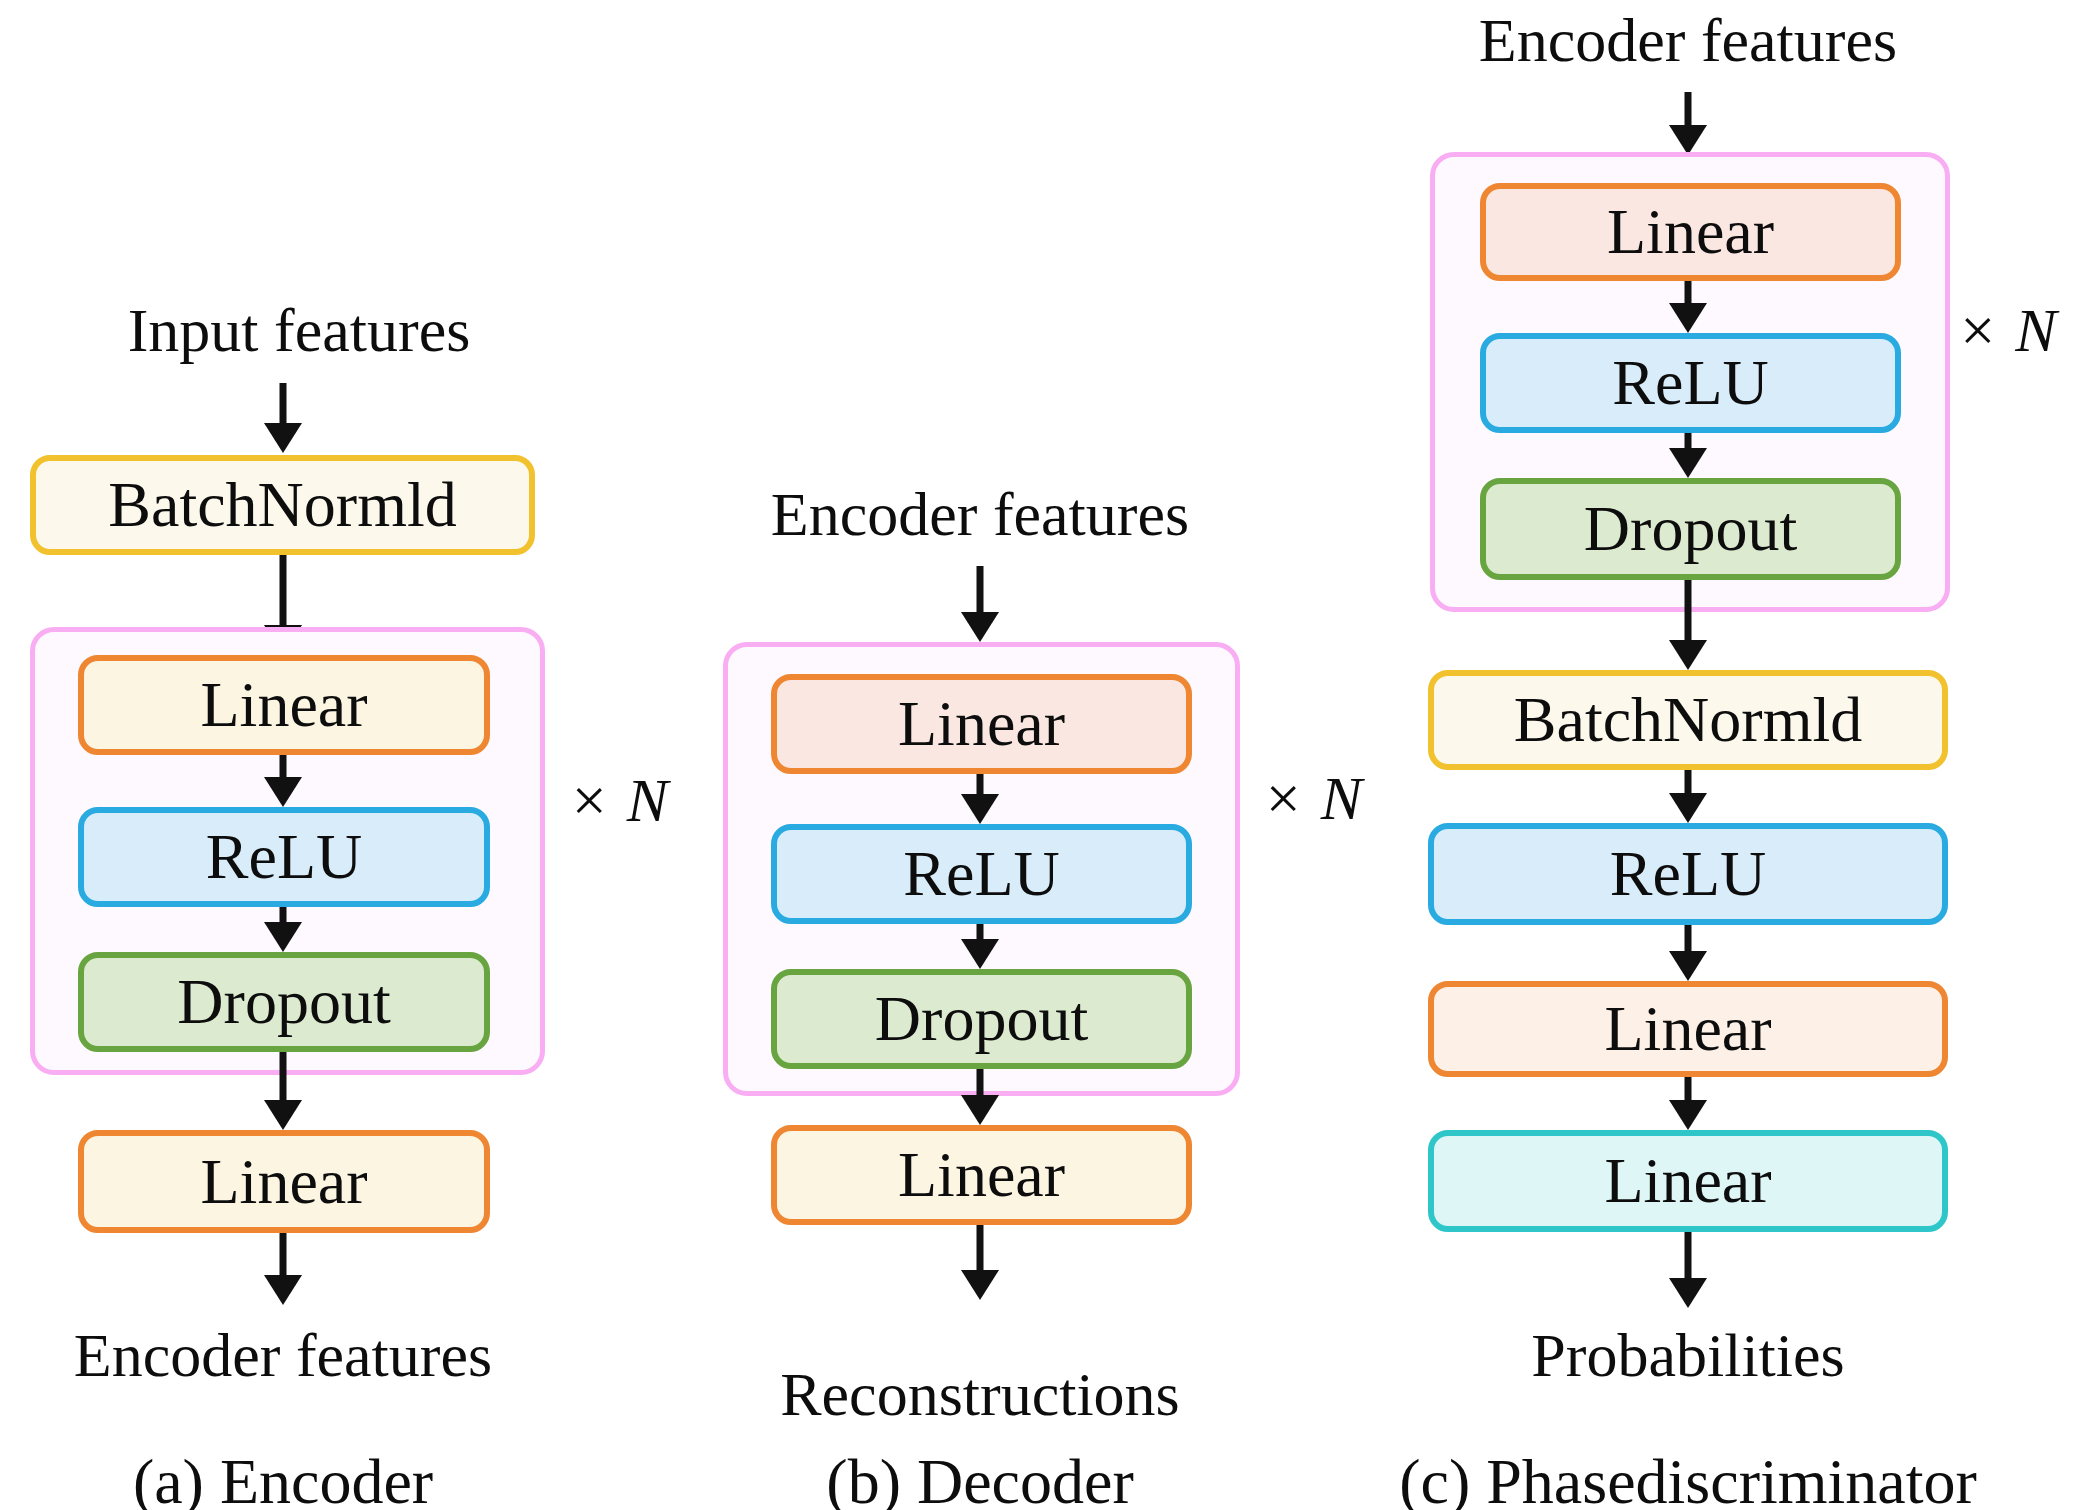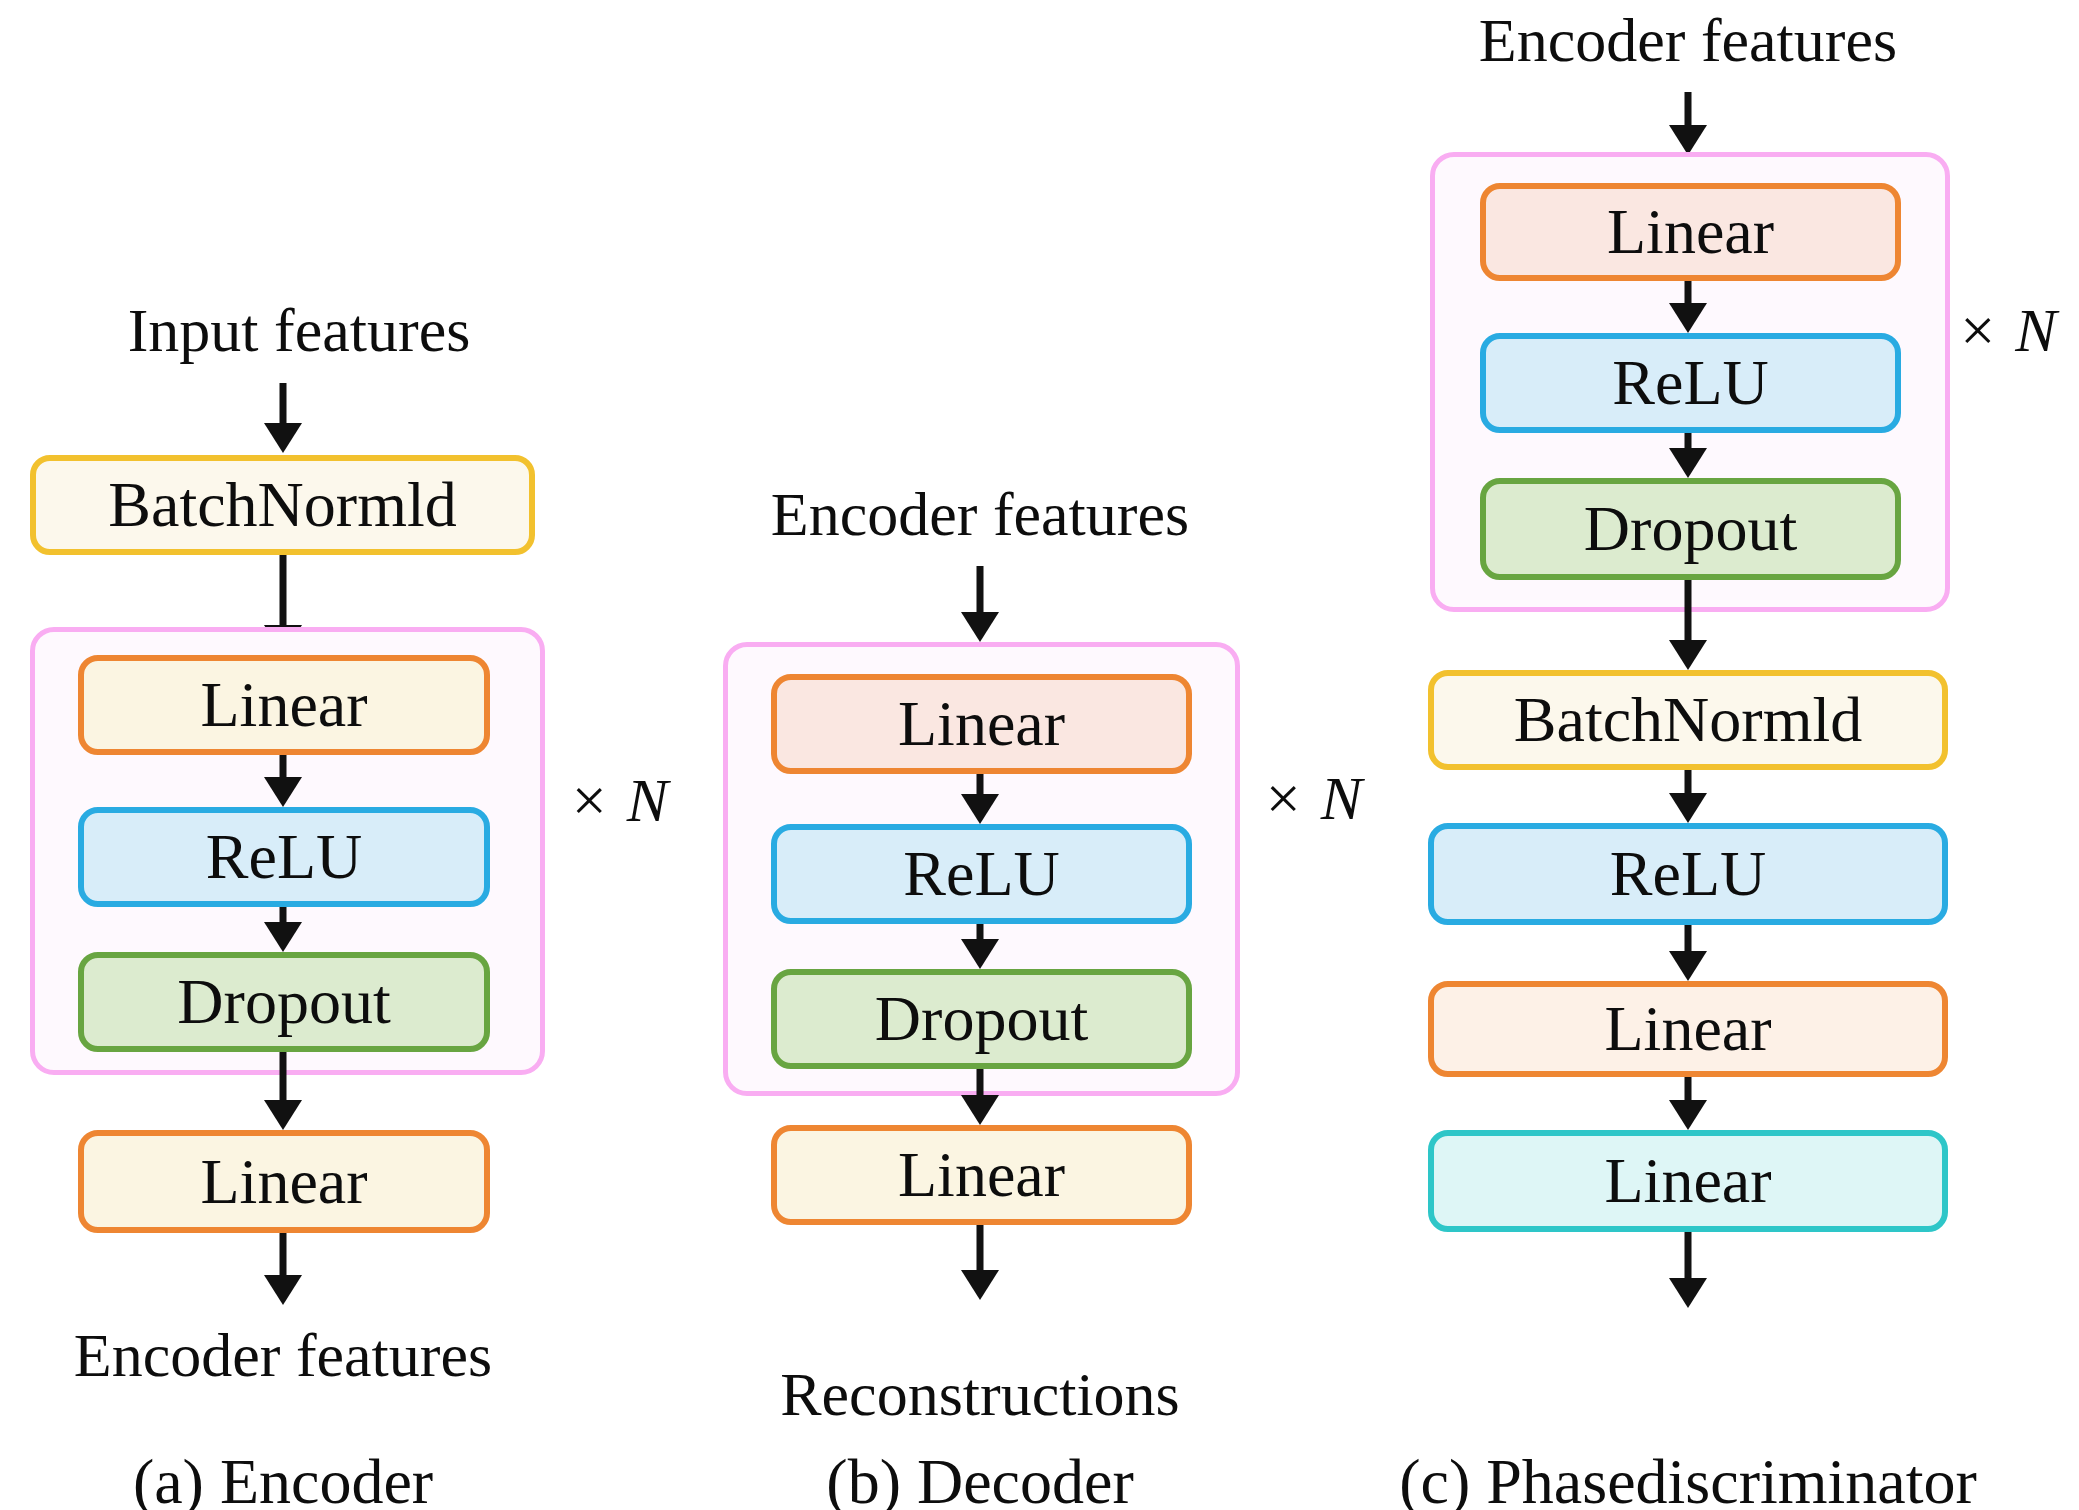--- a/index.html
+++ b/index.html
@@ -124,15 +124,16 @@
   <div class="arrow" style="left:1668px;top:580px;height:90px;"></div>
   <div class="box" style="left: 1428px; top: 670px; width: 520px; height: 100px; border-color: rgb(242, 193, 46); background: rgb(252, 248, 236);">BatchNormld</div>
   <div class="arrow" style="left:1668px;top:770px;height:53px;"></div>
   <div class="box" style="left: 1428px; top: 823px; width: 520px; height: 102px; border-color: rgb(41, 171, 226); background: rgb(216, 237, 249);">ReLU</div>
   <div class="arrow" style="left:1668px;top:925px;height:56px;"></div>
   <div class="box" style="left: 1428px; top: 981px; width: 520px; height: 96px; border-color: rgb(238, 134, 50); background: rgb(253, 241, 231);">Linear</div>
   <div class="arrow" style="left:1668px;top:1077px;height:53px;"></div>
   <div class="box" style="left: 1428px; top: 1130px; width: 520px; height: 102px; border-color: rgb(46, 198, 200); background: rgb(222, 246, 246);">Linear</div>
   <div class="arrow" style="left:1668px;top:1232px;height:76px;"></div>
 
+  <div class="lbl" style="left:1420px;top:1320px;width:536px;">Probabilities</div>
   <div class="lbl caption" style="left:1328px;top:1447px;width:720px;">(c) Phasediscriminator</div>
 
 </div>
 
 </body></html>

